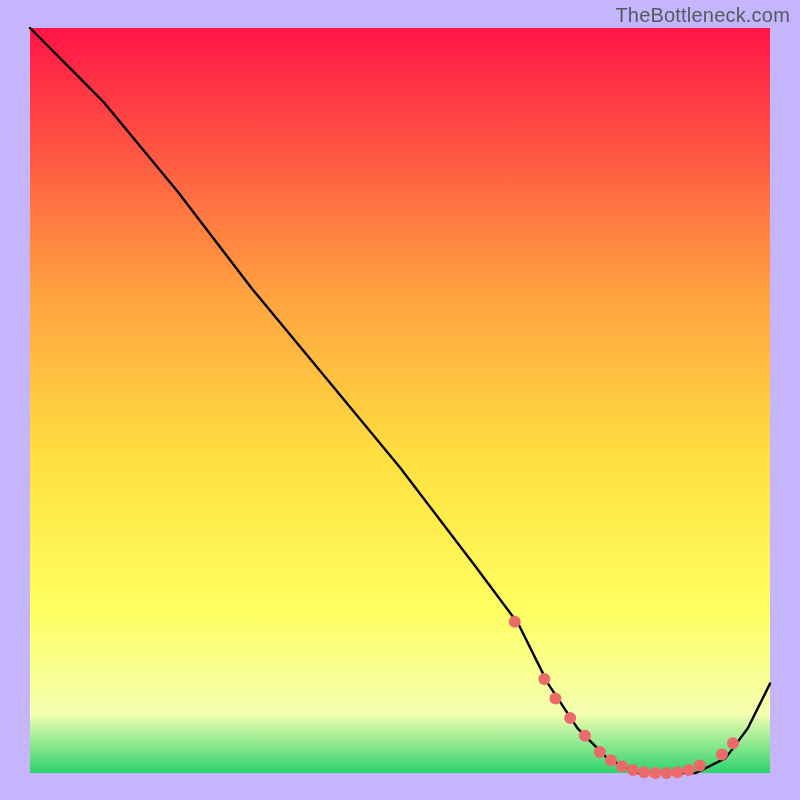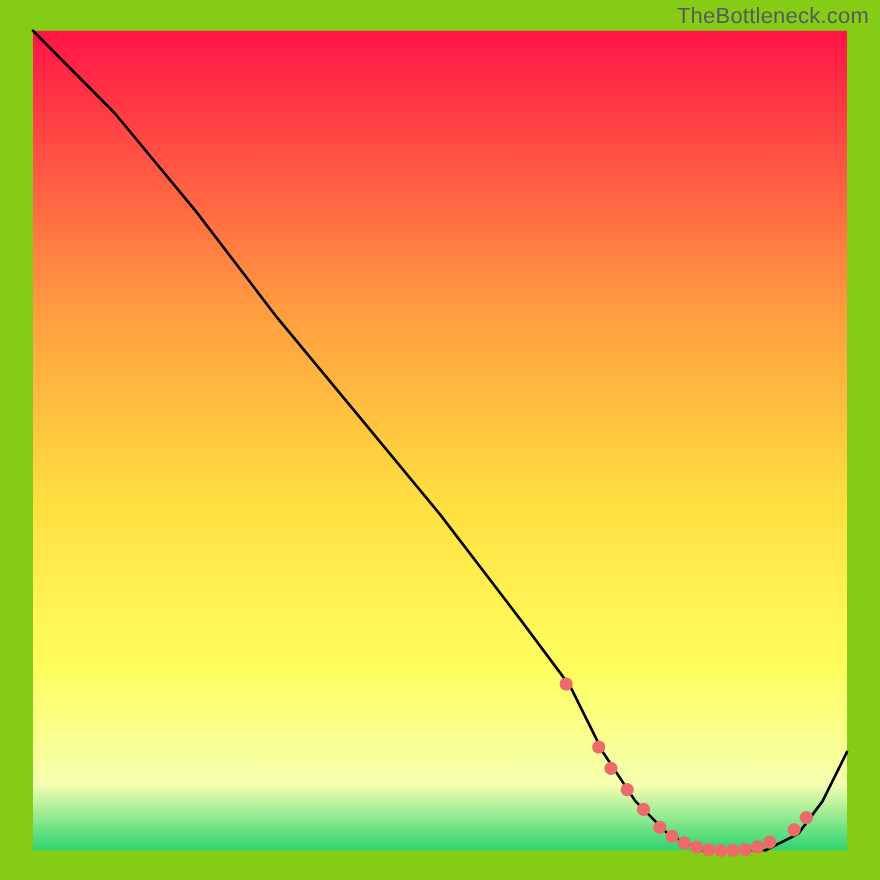--- a/index.html
+++ b/index.html
@@ -7,21 +7,21 @@
     padding: 0;
     width: 800px;
     height: 800px;
     background: #000;
     overflow: hidden;
   }
   .stage {
     position: relative;
     width: 800px;
     height: 800px;
-    background: #84cc16;
+    background: #c4b5fd;
   }
   svg.plot {
     position: absolute;
     inset: 0;
     width: 800px;
     height: 800px;
     display: block;
   }
   .watermark {
     position: absolute;

